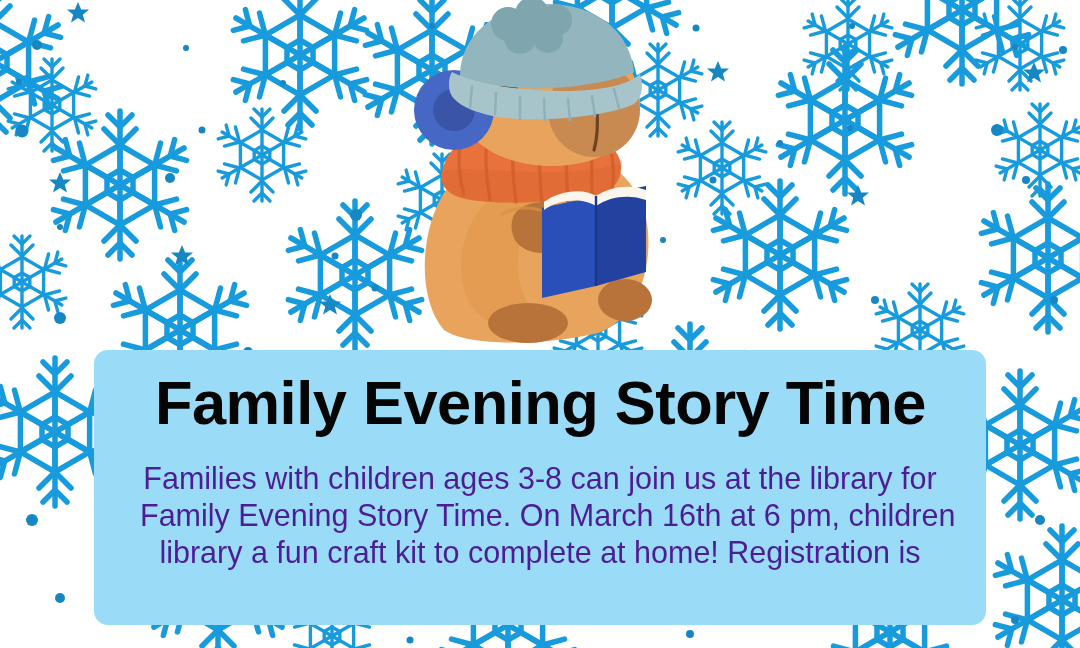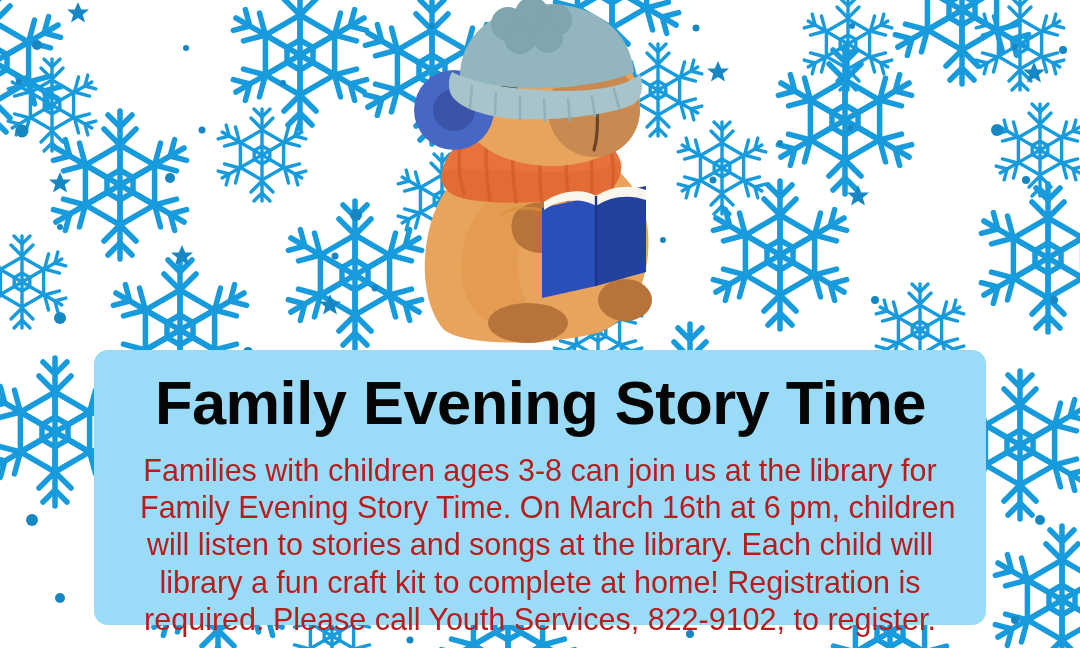--- a/index.html
+++ b/index.html
@@ -54,24 +54,24 @@
     text-align: center;
     margin: 2px 0 10px 0;
     transform: scaleX(0.99);
     white-space: nowrap;
   }
   .banner-body {
     font-family: "Liberation Sans Narrow", "Liberation Sans", sans-serif;
     font-weight: 400;
     font-size: 30.5px;
     line-height: 1.22;
-    color: #b91c1c;
+    color: #4c1d95;
     text-align: center;
     max-width: 800px;
-    margin: 8px;
+    margin: 16px;
   }
   .banner-body .ln {
     display: block;
     white-space: nowrap;
   }
 </style>
 </head>
 <body>
 
 <div class="poster">
@@ -370,19 +370,17 @@
                L 238,200 C 222,194 202,196 188,206 C 176,198 152,198 136,210 Z" fill="#FAF6EC"></path>
       <path d="M 188,196 L 188,286" stroke="#1C3788" stroke-width="2.4" fill="none"></path>
     </g>
   </svg>
 
   <div class="banner">
     <h1 class="banner-title">Family Evening Story Time</h1>
     <p class="banner-body">
       <span class="ln">Families with children ages 3-8 can join us at the library for</span>
       <span class="ln">Family Evening Story Time. On March 16th at 6 pm, children</span>
-      <span class="ln">will listen to stories and songs at the library. Each child will</span>
       <span class="ln">library a fun craft kit to complete at home! Registration is</span>
-      <span class="ln">required. Please call Youth Services, 822-9102, to register.</span>
     </p>
   </div>
 
 </div>
 
 </body></html>

